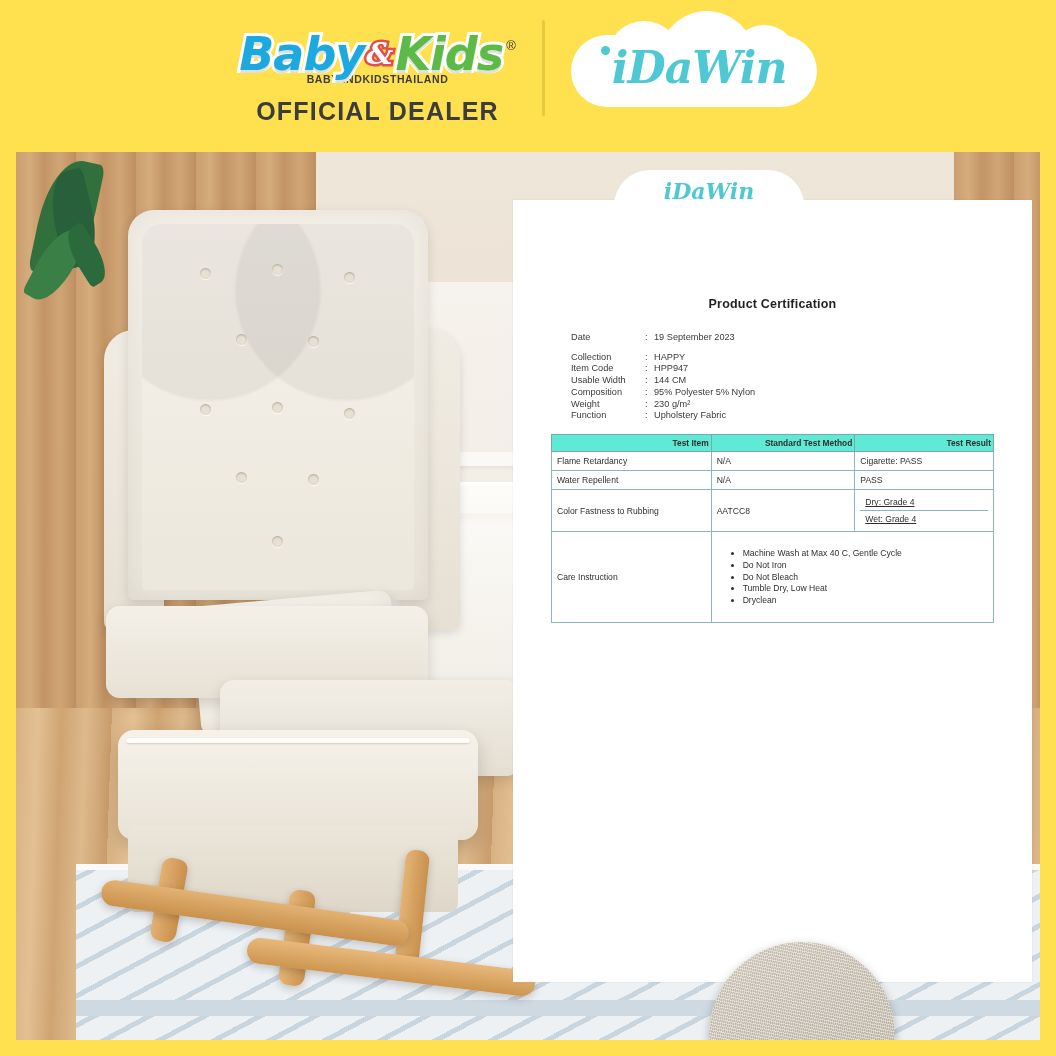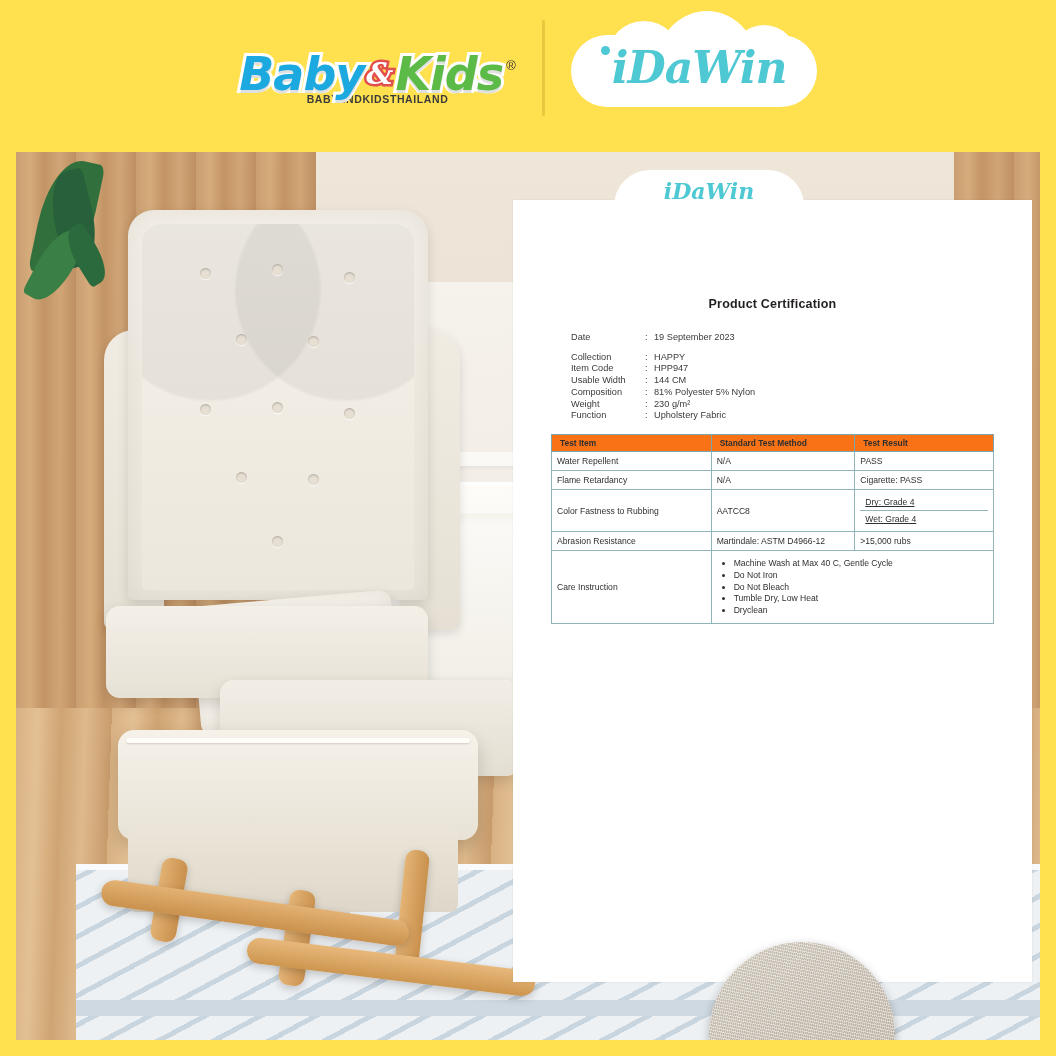--- a/index.html
+++ b/index.html
@@ -387,47 +387,47 @@
     line-height: 1.35;
   }
   table.cert {
     margin: 14px 0 0 38px;
     width: 443px;
     border-collapse: collapse;
     font-size: 8.6px;
     color: #2f2f2f;
   }
   table.cert th {
-    background: #f97316;
+    background: #5eead4;
     border: 1px solid #7aa7ad;
     font-size: 8.4px;
     font-weight: bold;
-    padding: 3px 8px;
-    text-align: left;
+    padding: 3px 2px;
+    text-align: right;
   }
   table.cert td {
     border: 1px solid #8fb4b9;
     padding: 4px 5px;
     vertical-align: middle;
     height: 17px;
   }
   td.col-item { width: 160px; }
   td.col-method { width: 144px; }
   td.col-result { width: 139px; }
   .subcell {
     padding: 0;
     text-decoration: underline;
   }
   .subcell div {
     padding: 3px 5px;
     border-bottom: 1px solid #8fb4b9;
   }
   .subcell div:last-child { border-bottom: none; }
   ul.care {
-    margin: 3px;
+    margin: 12px;
     padding-left: 14px;
     list-style: disc;
   }
   ul.care li {
     line-height: 1.35;
   }
 
   
   .swatch {
     position: absolute;
@@ -451,20 +451,21 @@
     <div class="header-inner">
 
       <div class="brand-left">
         <div class="babykids-logo">
           <span class="bk-word">Baby</span>
           <span class="bk-amp">&amp;</span>
           <span class="bk-word green">Kids</span>
           <span class="bk-reg">®</span>
         </div>
         <div class="bk-sub">BABYANDKIDSTHAILAND</div>
+        <div class="bk-dealer">OFFICIAL DEALER</div>
       </div>
 
       <div class="divider-vert"></div>
 
       <div class="idawin-cloud">
         <div class="cloud-body"></div>
         <div class="cloud-bump cb1"></div>
         <div class="cloud-bump cb2"></div>
         <div class="cloud-bump cb3"></div>
         <div class="idawin-text">
@@ -557,21 +558,21 @@
           <span class="meta-value">HPP947</span>
         </div>
         <div class="meta-row">
           <span class="meta-label">Usable Width</span>
           <span class="meta-colon">:</span>
           <span class="meta-value">144 CM</span>
         </div>
         <div class="meta-row">
           <span class="meta-label">Composition</span>
           <span class="meta-colon">:</span>
-          <span class="meta-value">81% Polyester 5% Nylon</span>
+          <span class="meta-value">95% Polyester 5% Nylon</span>
         </div>
         <div class="meta-row">
           <span class="meta-label">Weight</span>
           <span class="meta-colon">:</span>
           <span class="meta-value">230 g/m²</span>
         </div>
         <div class="meta-row">
           <span class="meta-label">Function</span>
           <span class="meta-colon">:</span>
           <span class="meta-value">Upholstery Fabric</span>
@@ -582,41 +583,36 @@
       <table class="cert">
         <thead>
           <tr>
             <th>Test Item</th>
             <th>Standard Test Method</th>
             <th>Test Result</th>
           </tr>
         </thead>
         <tbody>
           <tr>
+            <td class="col-item">Flame Retardancy</td>
+            <td class="col-method">N/A</td>
+            <td class="col-result">Cigarette: PASS</td>
+          </tr>
+          <tr>
             <td class="col-item">Water Repellent</td>
             <td class="col-method">N/A</td>
             <td class="col-result">PASS</td>
-          </tr>
-          <tr>
-            <td class="col-item">Flame Retardancy</td>
-            <td class="col-method">N/A</td>
-            <td class="col-result">Cigarette: PASS</td>
           </tr>
           <tr>
             <td class="col-item">Color Fastness to Rubbing</td>
             <td class="col-method">AATCC8</td>
             <td class="col-result subcell">
               <div>Dry: Grade 4</div>
               <div>Wet: Grade 4</div>
             </td>
-          </tr>
-          <tr>
-            <td class="col-item">Abrasion Resistance</td>
-            <td class="col-method">Martindale: ASTM D4966-12</td>
-            <td class="col-result">&gt;15,000 rubs</td>
           </tr>
           <tr>
             <td class="col-item">Care Instruction</td>
             <td colspan="2">
               <ul class="care">
                 <li>Machine Wash at Max 40 C, Gentle Cycle</li>
                 <li>Do Not Iron</li>
                 <li>Do Not Bleach</li>
                 <li>Tumble Dry, Low Heat</li>
                 <li>Dryclean</li>

